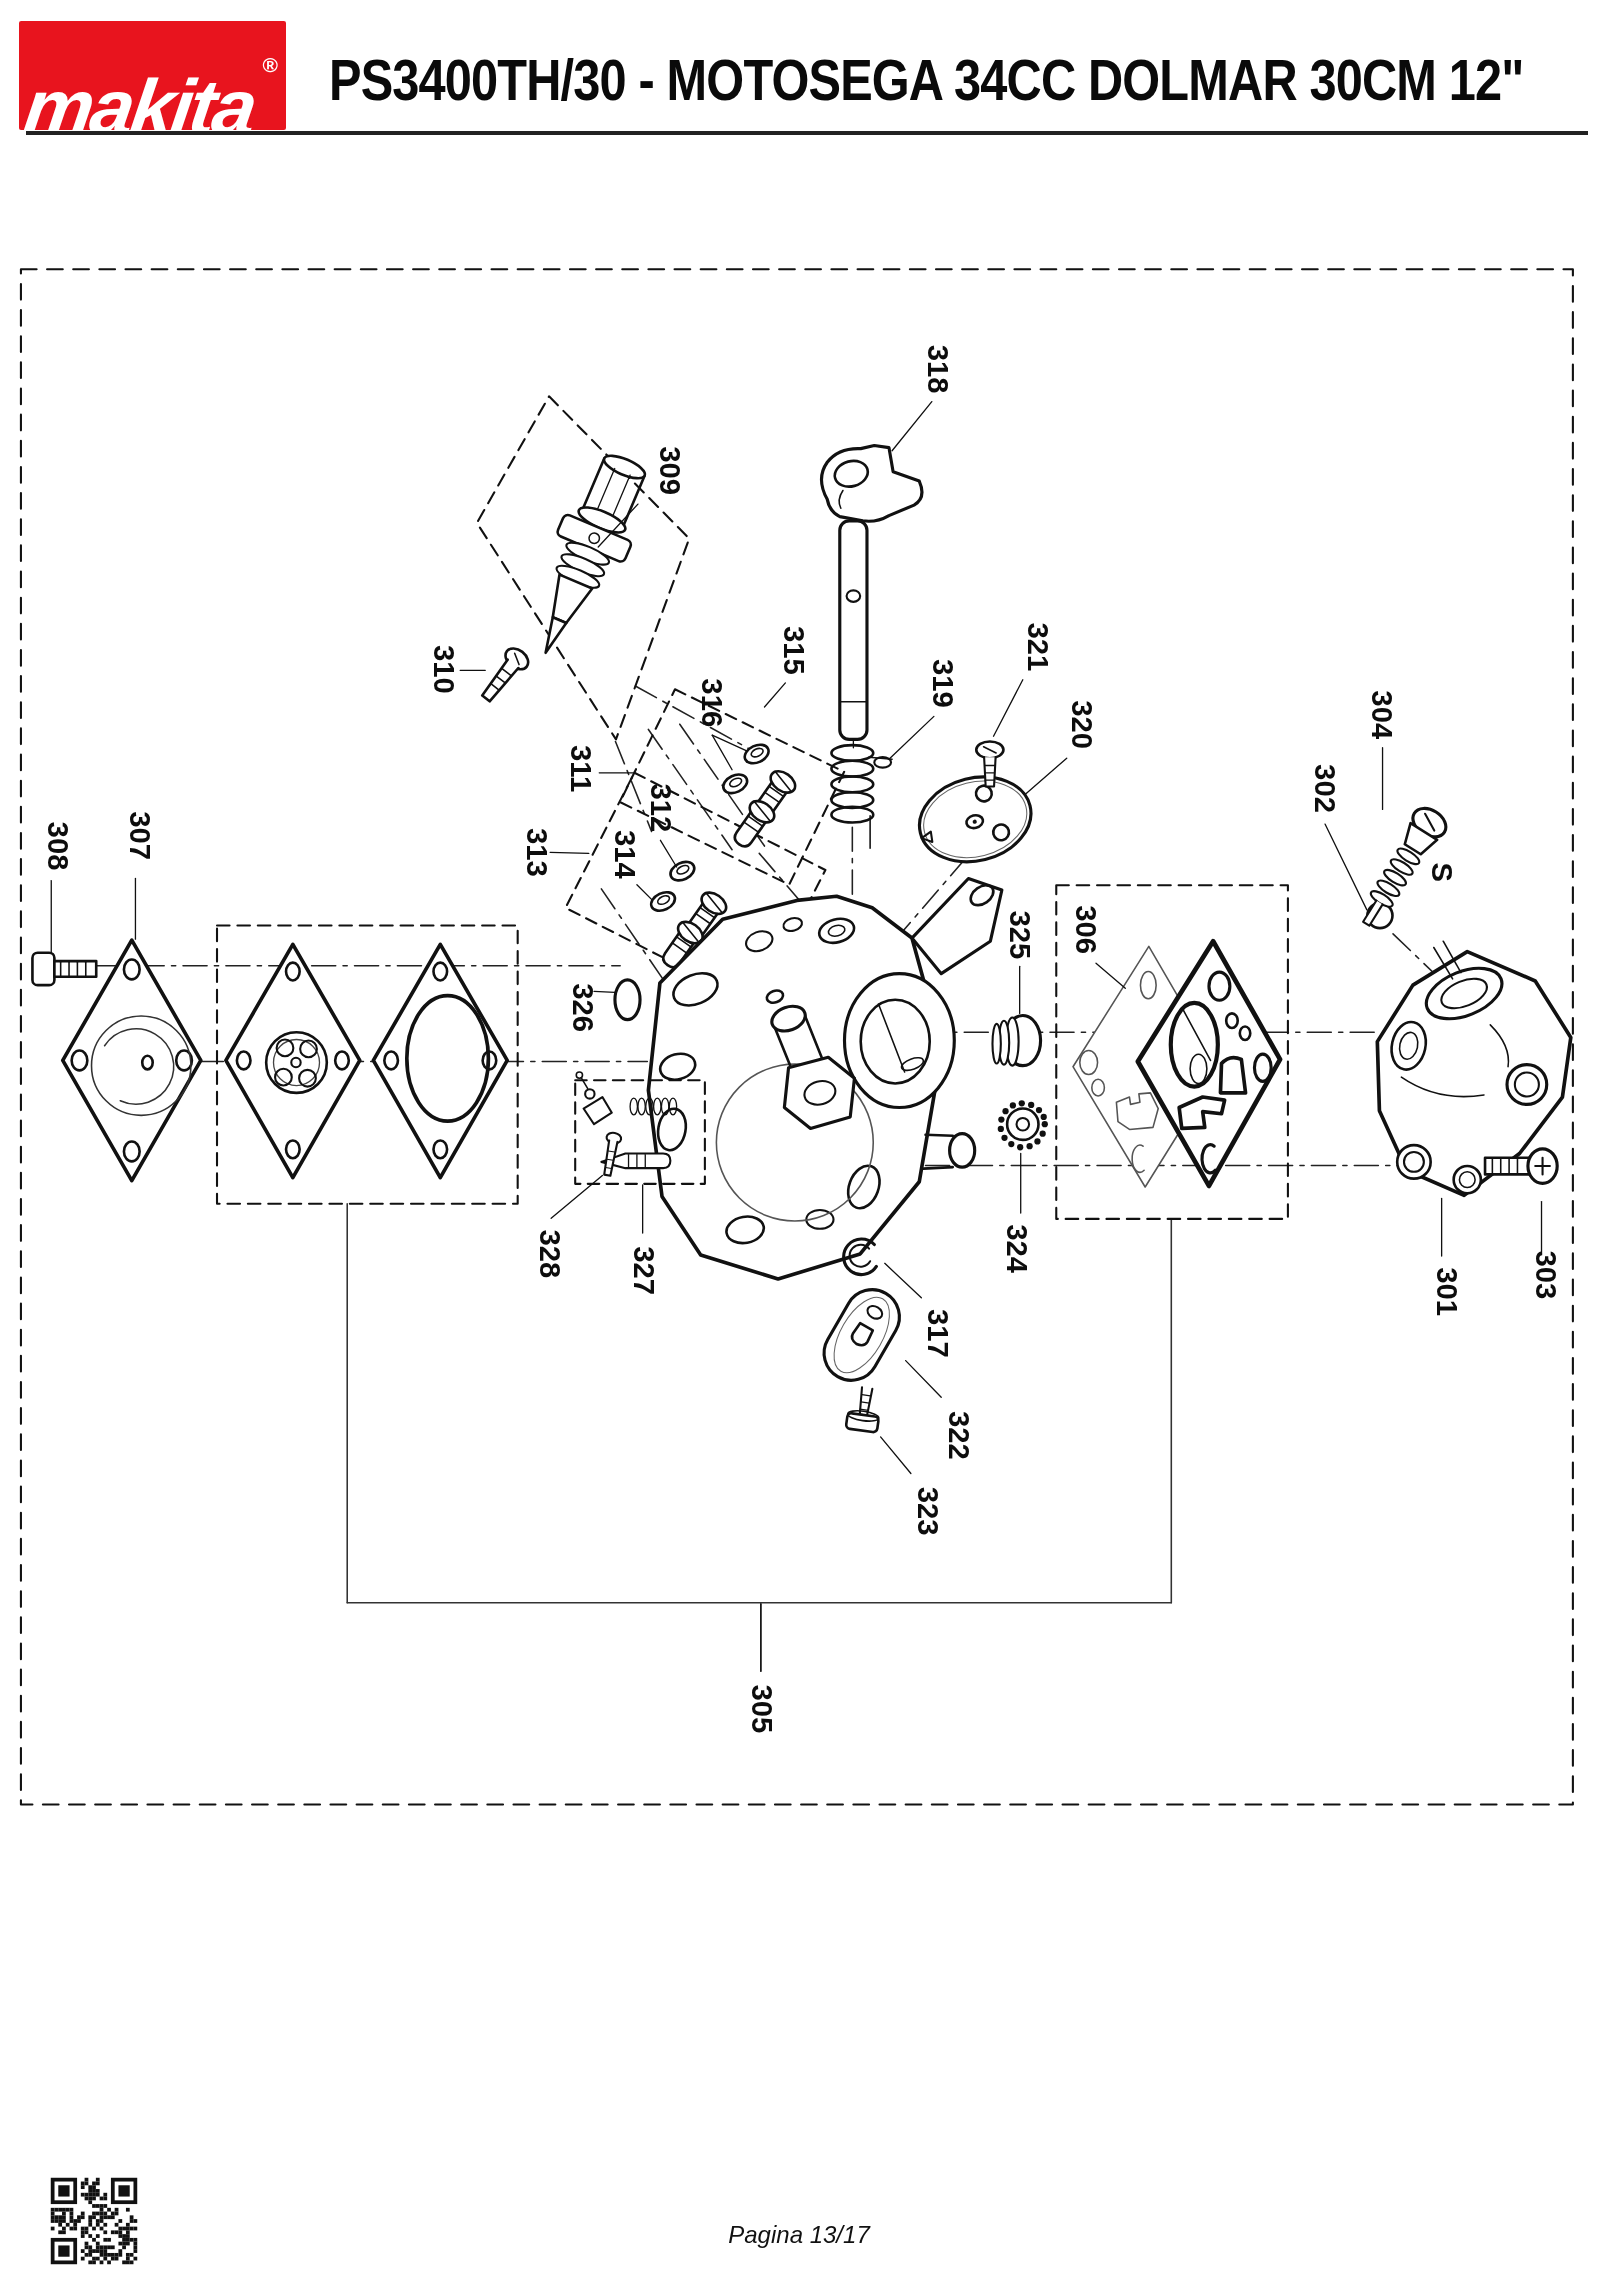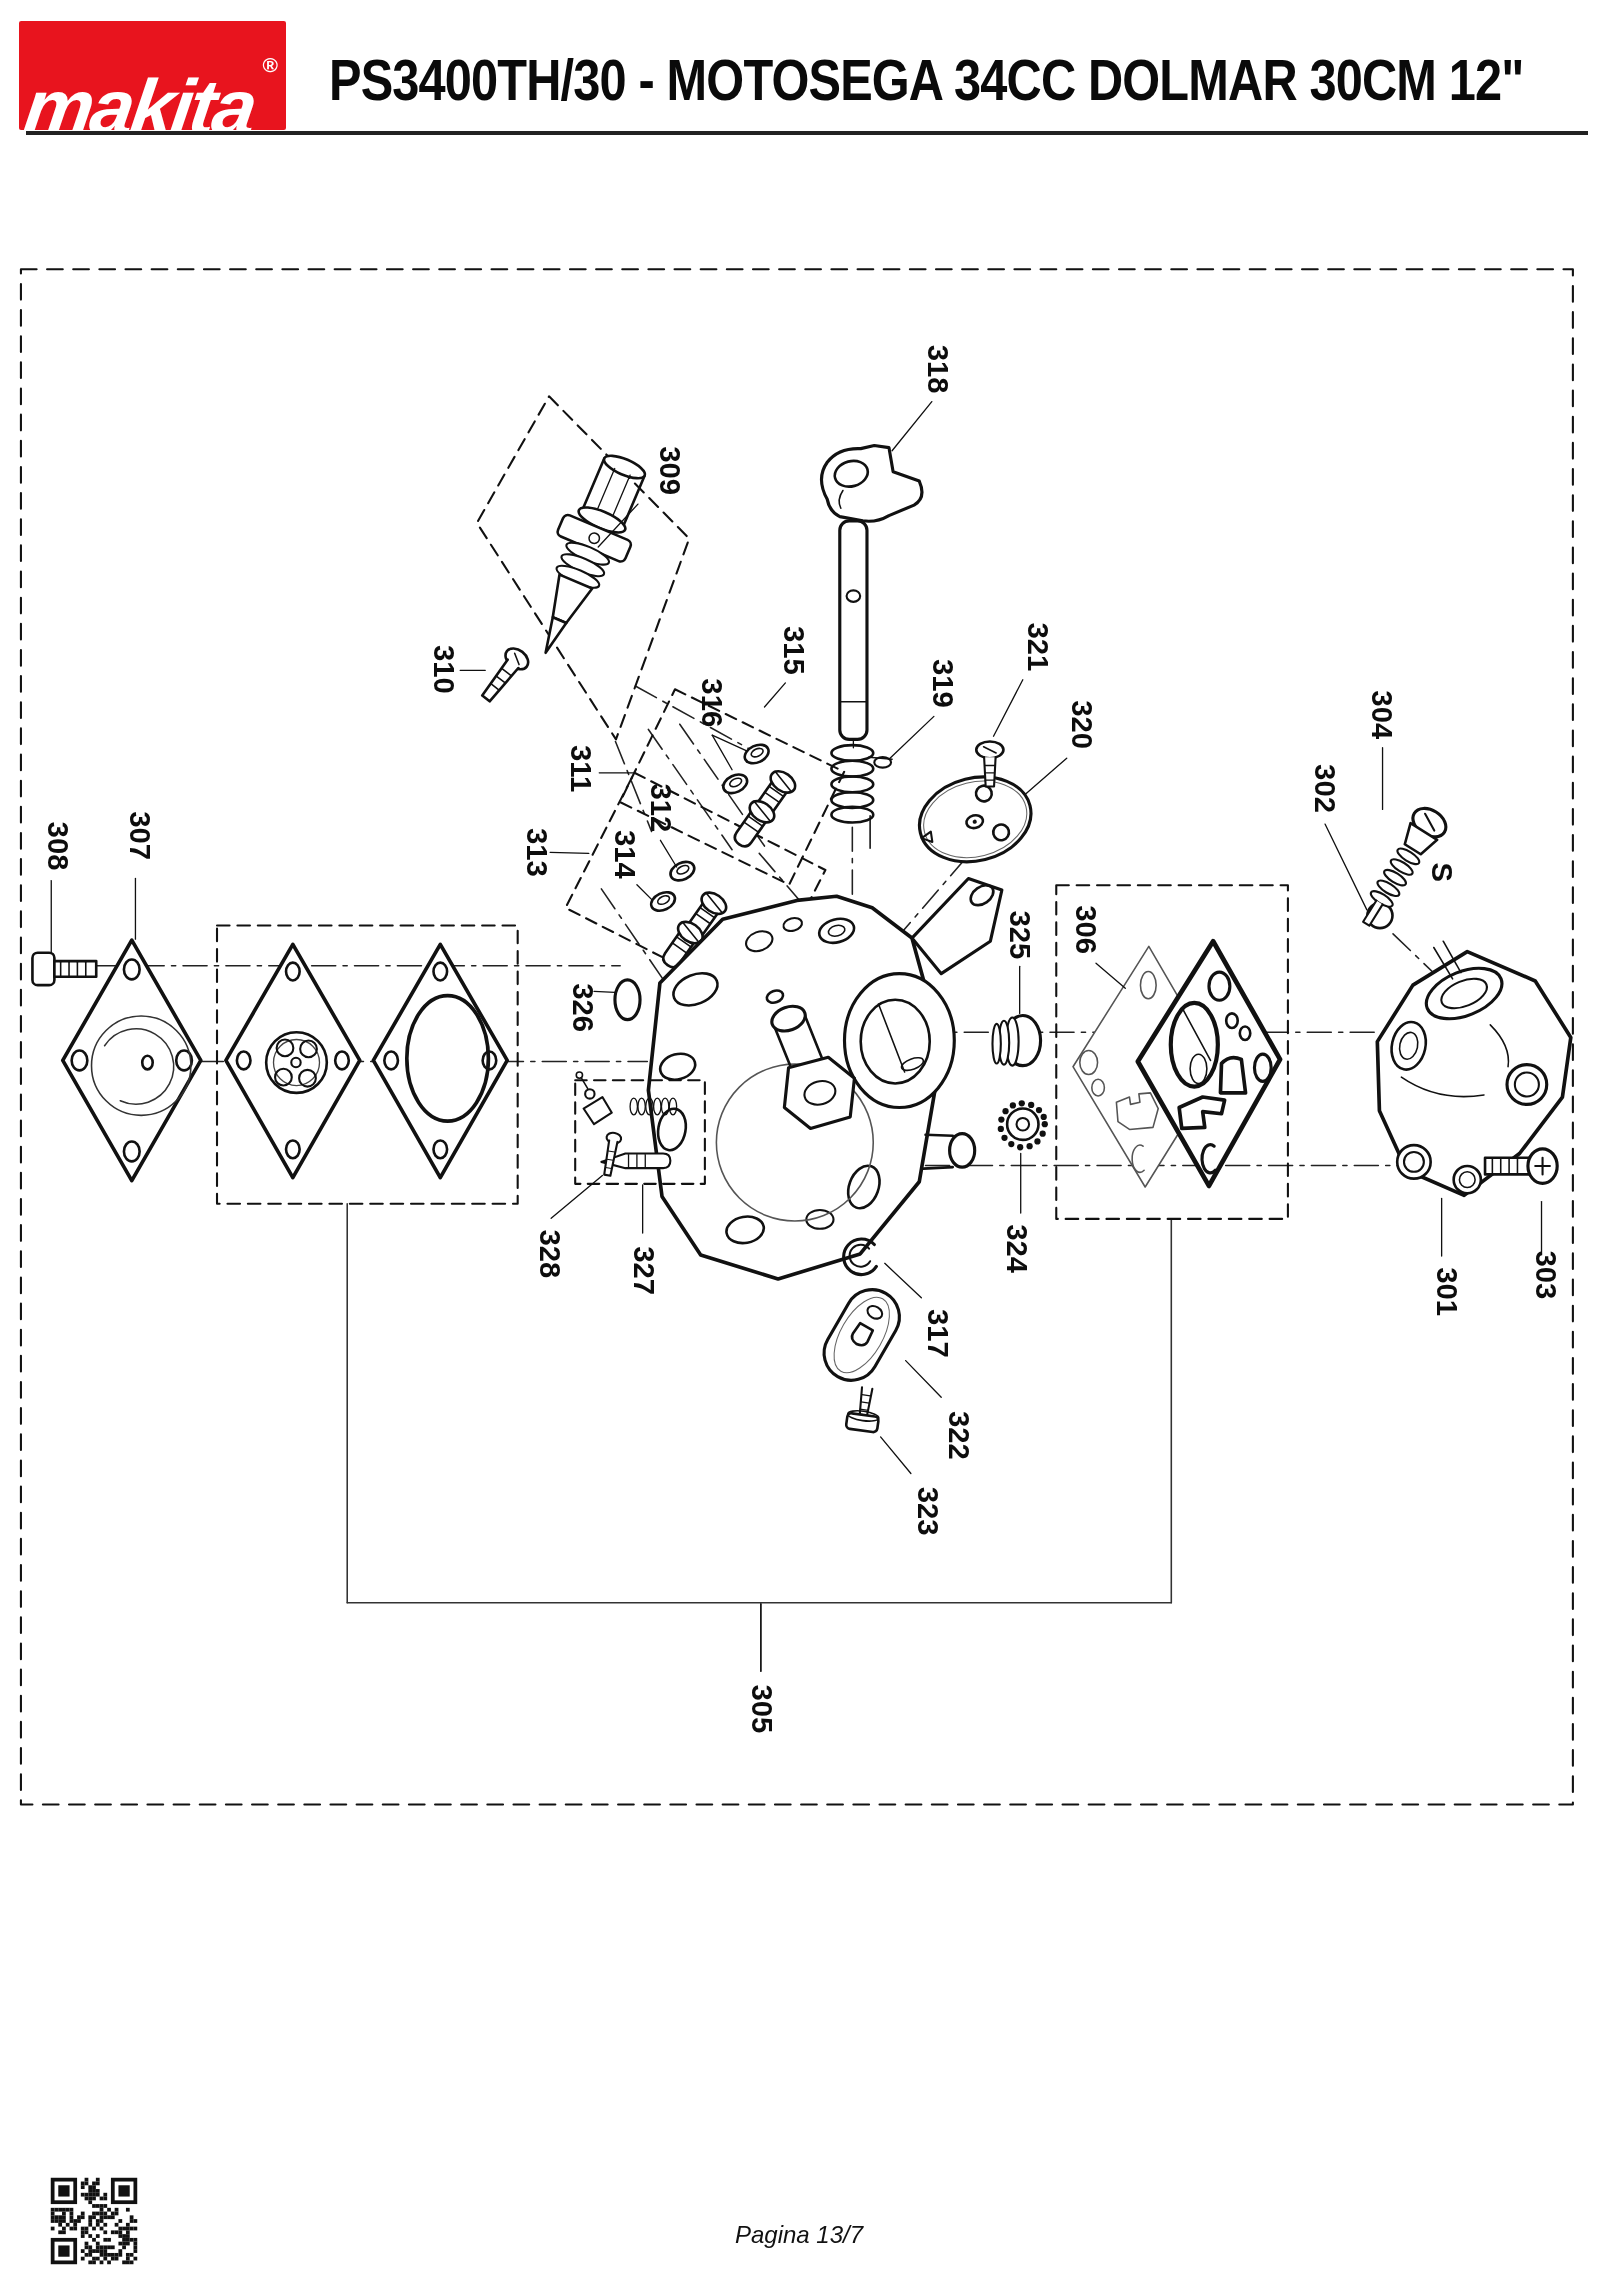--- a/index.html
+++ b/index.html
@@ -650,14 +650,14 @@
     <rect x="1" y="1" width="7" height="7" fill="#111"></rect>
     <rect x="2" y="2" width="5" height="5" fill="#fff"></rect>
     <rect x="3" y="3" width="3" height="3" fill="#111"></rect>
     <rect x="17" y="1" width="7" height="7" fill="#111"></rect>
     <rect x="18" y="2" width="5" height="5" fill="#fff"></rect>
     <rect x="19" y="3" width="3" height="3" fill="#111"></rect>
     <rect x="1" y="17" width="7" height="7" fill="#111"></rect>
     <rect x="2" y="18" width="5" height="5" fill="#fff"></rect>
     <rect x="3" y="19" width="3" height="3" fill="#111"></rect>
   </svg>
-<div class="page-num">Pagina 13/7</div>
+<div class="page-num">Pagina 13/17</div>
 
 
 </body></html>

